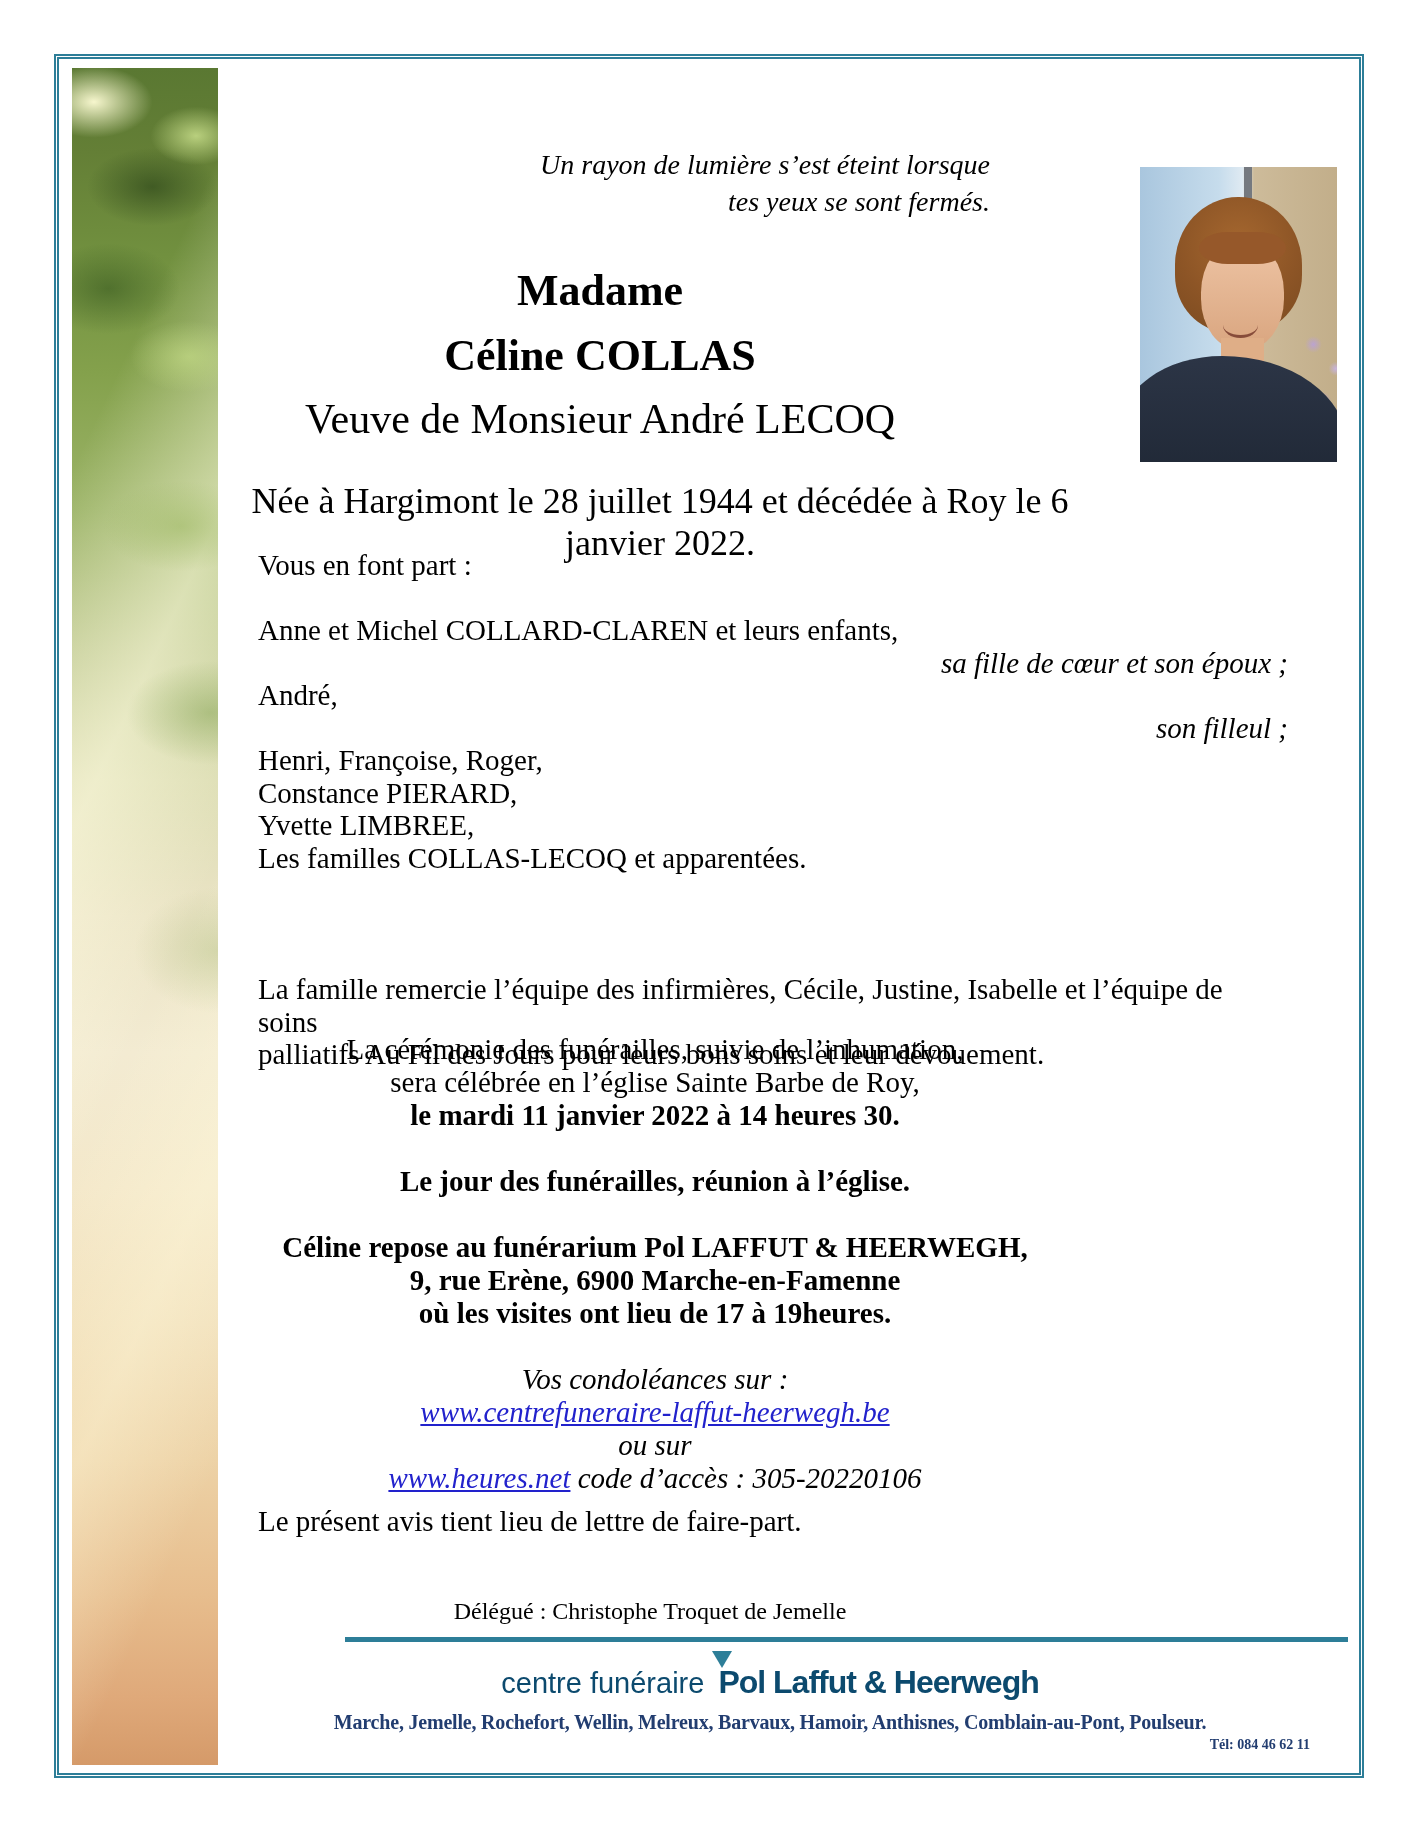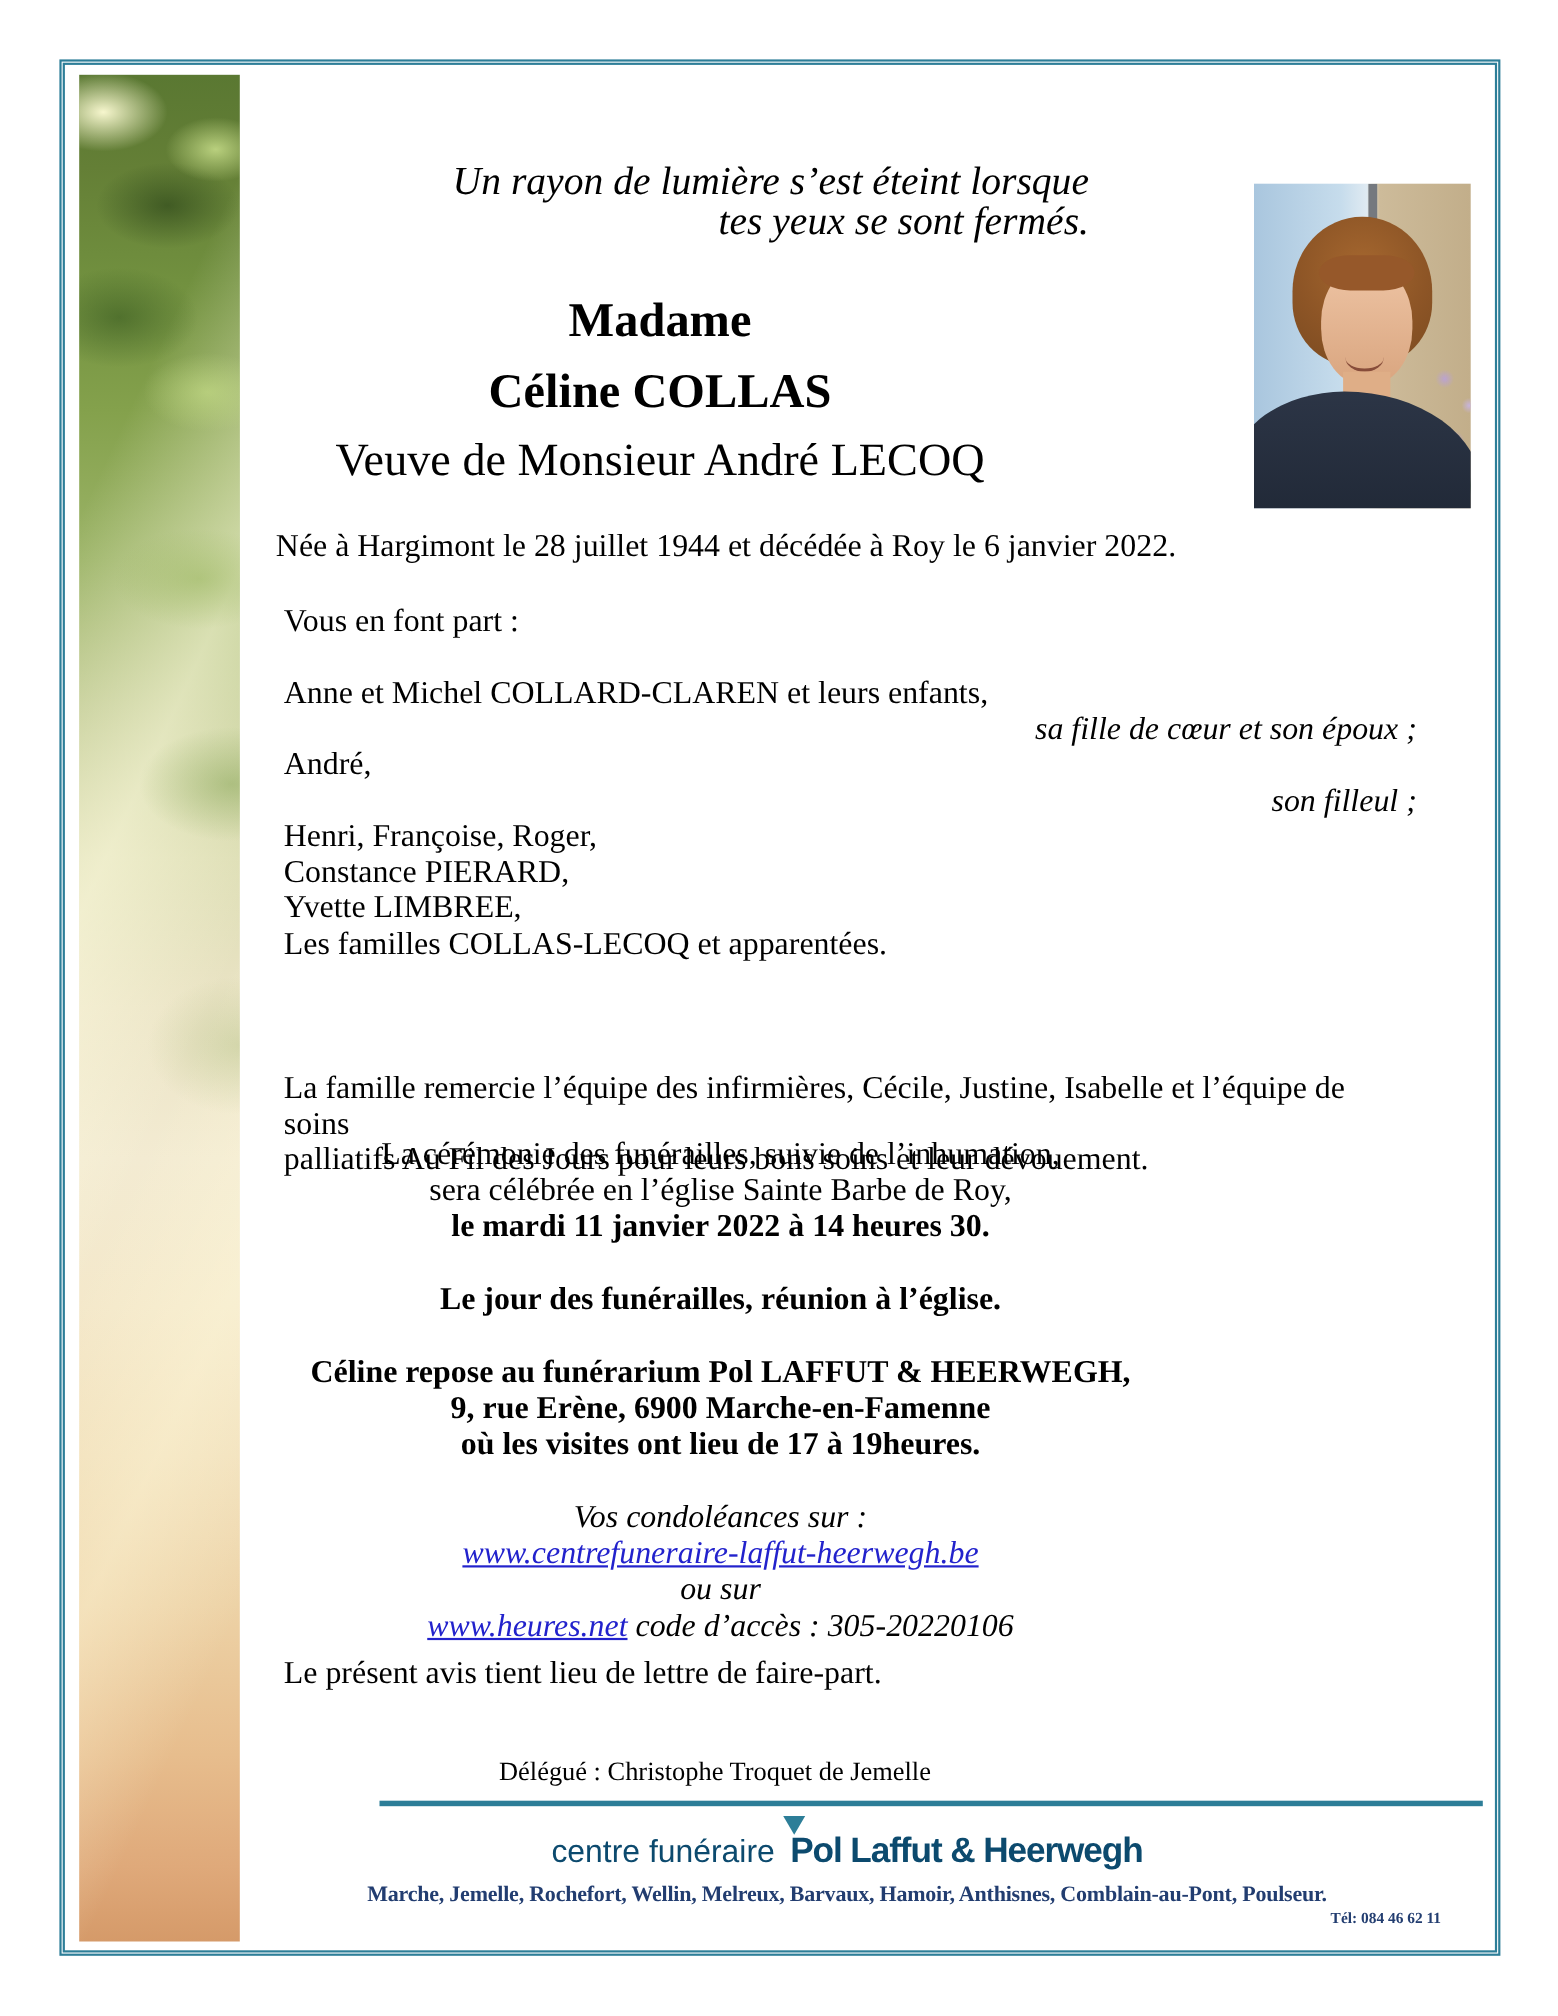--- a/index.html
+++ b/index.html
@@ -50,26 +50,26 @@
   .p-face{left:31%; top:25%; width:42%; height:37%; border-radius:47%;
     background:linear-gradient(#eec4a4,#d9a57f);}
   .p-brow{left:30%; top:22%; width:44%; height:11%; border-radius:50%/75%; background:#96582a;}
   .p-smile{left:42%; top:49%; width:18%; height:8%; border-radius:50%;
     border-bottom:3px solid rgba(120,60,45,.85);}
   .p-neck{left:41%; top:58%; width:22%; height:12%; background:#dfae87;}
   .p-body{left:-10%; top:64%; width:115%; height:55%; border-radius:45% 55% 0 0;
     background:linear-gradient(#2c3546,#1c2431);}
   
   .quote{position:absolute; left:230px; top:146px; width:760px; text-align:right;
-    font-style:italic; font-size:36px; line-height:37px;}
+    font-style:italic; font-size:28px; line-height:37px;}
   .titleblock{position:absolute; left:230px; top:258px; width:740px; text-align:center;}
   .titleblock .salut,.titleblock .name{font-size:44px; font-weight:bold; line-height:65px;}
   .titleblock .relation{font-size:42px; line-height:62px;}
   .lifedates{position:absolute; left:230px; top:480px; width:860px; text-align:center;
-    font-size:29px;}
+    font-size:36px;}
   .family{position:absolute; left:258px; top:549px; width:1030px; font-size:29px; line-height:32.5px;}
   .family p{margin:0;}
   .family .gap1{margin-top:32.5px;}
   .family .gap2{margin-top:99px;}
   .family .rel{text-align:right; font-weight:normal; font-style:italic;}
   .ceremony{position:absolute; left:230px; top:1033px; width:850px; text-align:center;
     font-size:29px; line-height:33px;}
   .ceremony p{margin:0;}
   .ceremony .gap1{margin-top:33px;}
   .ceremony .b{font-weight:bold;}

